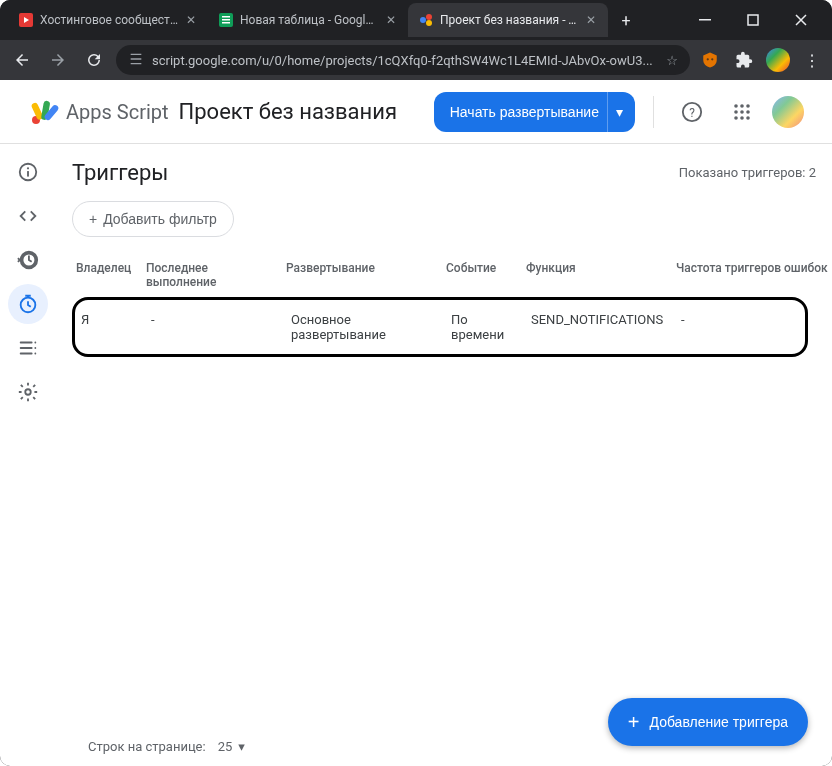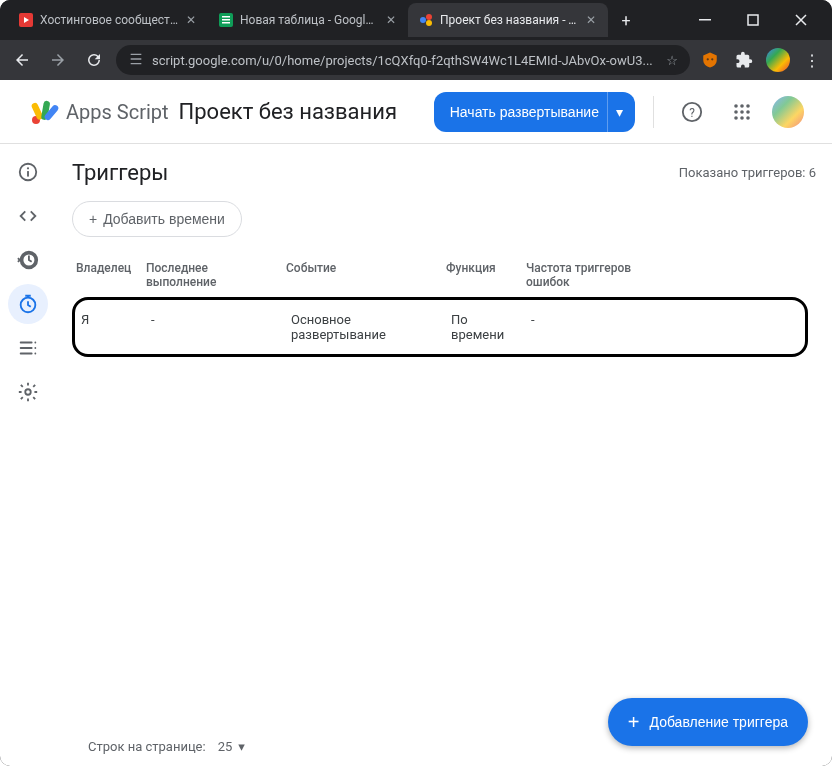--- a/index.html
+++ b/index.html
@@ -245,44 +245,46 @@
             <svg width="22" height="22" viewBox="0 0 24 24">
               <circle cx="12" cy="12" r="3" fill="none" stroke="currentColor" stroke-width="2"></circle>
               <path d="M12 2v3M12 19v3M4.2 4.2l2.1 2.1M17.7 17.7l2.1 2.1M2 12h3M19 12h3M4.2 19.8l2.1-2.1M17.7 6.3l2.1-2.1" stroke="currentColor" stroke-width="2"></path>
             </svg>
           </div>
       </div>
 
       <div class="page">
         <div class="page-header">
           <div class="page-title">Триггеры</div>
-          <div class="page-stat">Показано триггеров: 6</div>
+          <div class="page-stat">Показано триггеров: 2</div>
         </div>
 
         <div class="filter-row">
           <button class="filter-chip">
             <span>+</span>
-            <span>Добавить времени</span>
+            <span>Добавить фильтр</span>
           </button>
         </div>
 
         <div class="table-wrap">
           <div class="table-head">
             <div>Владелец</div>
             <div>Последнее выполнение</div>
+            <div>Развертывание</div>
             <div>Событие</div>
             <div>Функция</div>
             <div>Частота триггеров ошибок</div>
           </div>
           <div class="table-row-wrap">
             <div class="table-row">
               <div>Я</div>
               <div>-</div>
               <div>Основное развертывание</div>
               <div>По времени</div>
+              <div>SEND_NOTIFICATIONS</div>
               <div>-</div>
             </div>
           </div>
         </div>
 
         <div class="footer">
           <span>Строк на странице:</span>
           <div class="rows-select">
             <span>25</span>
             <span>▾</span>

